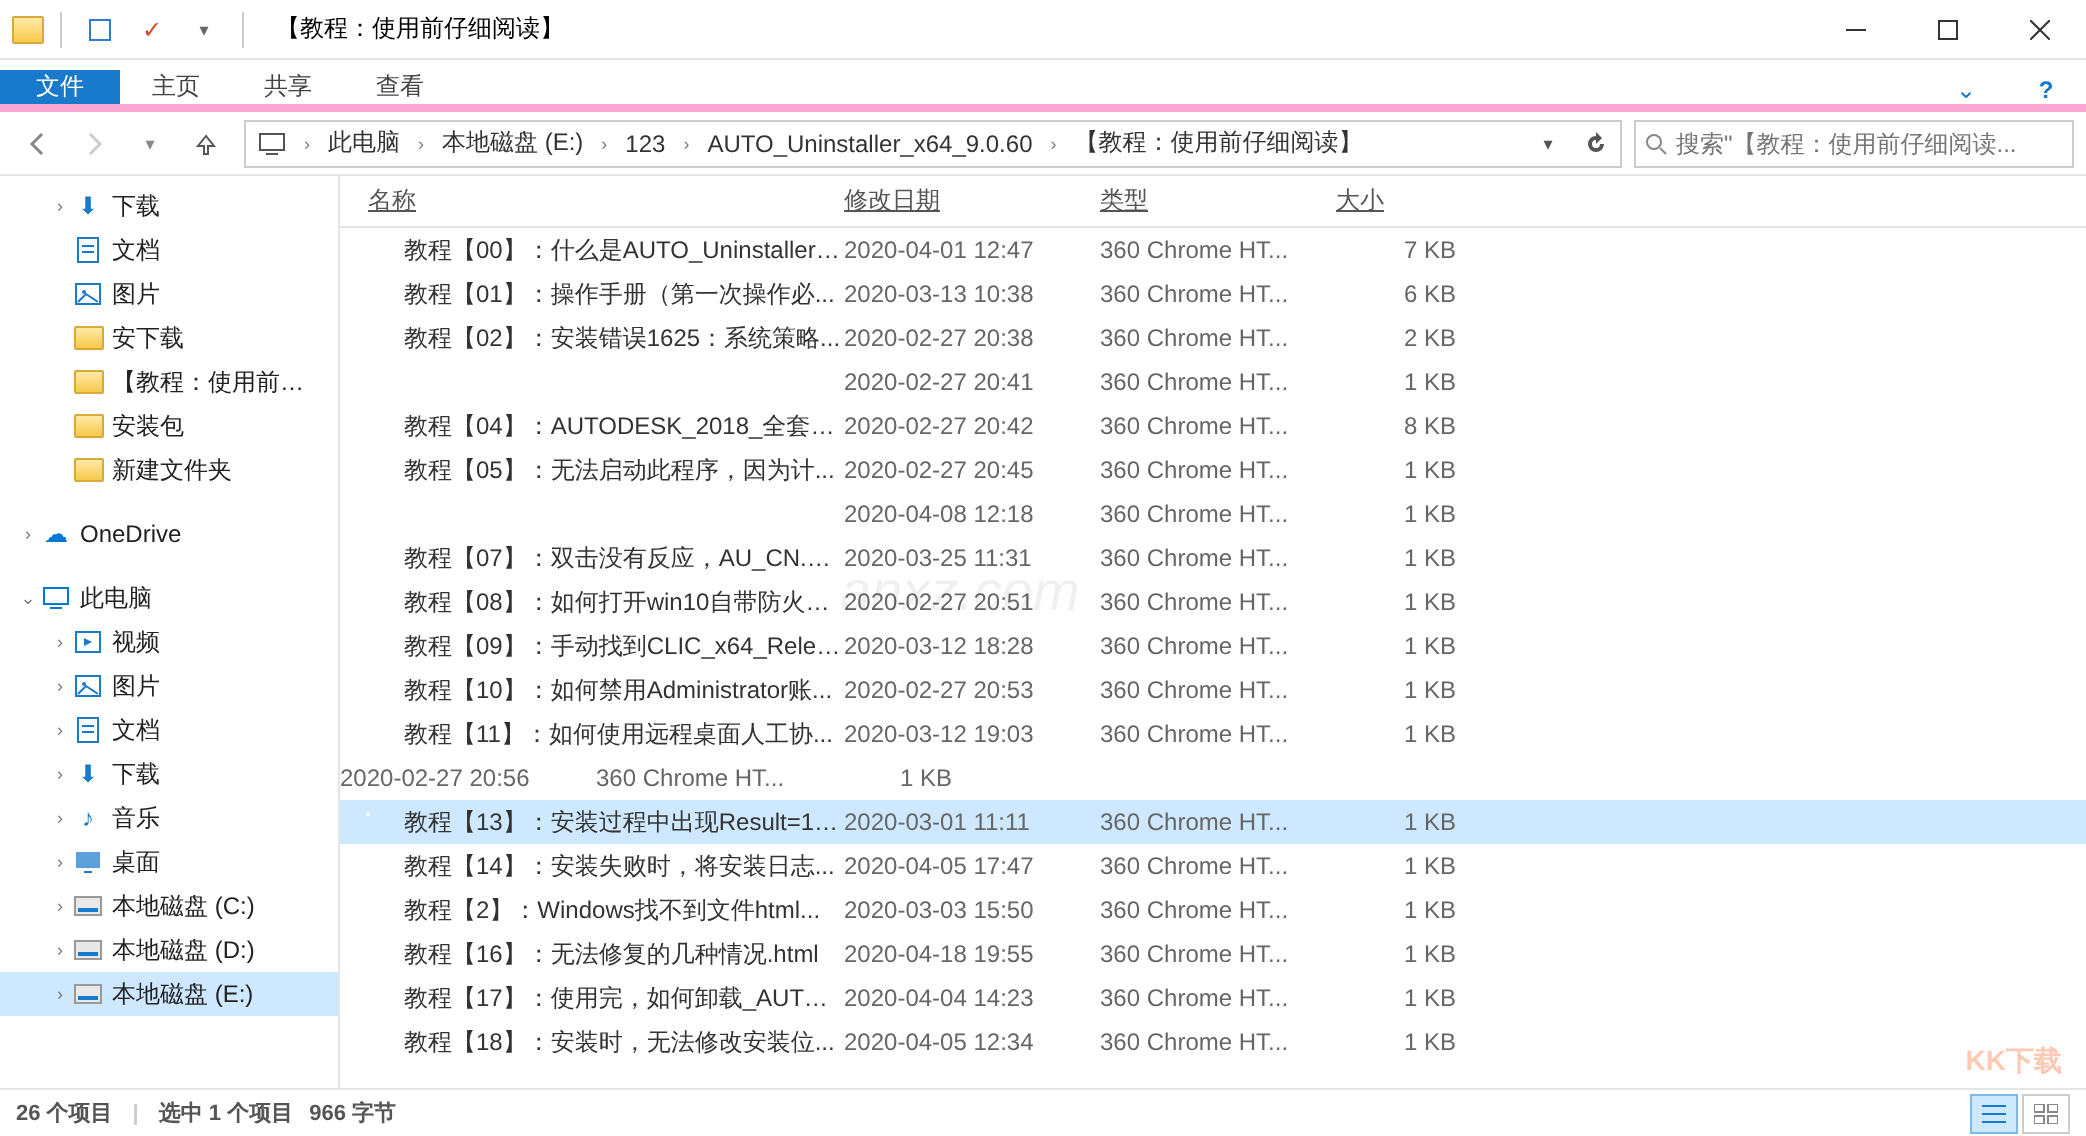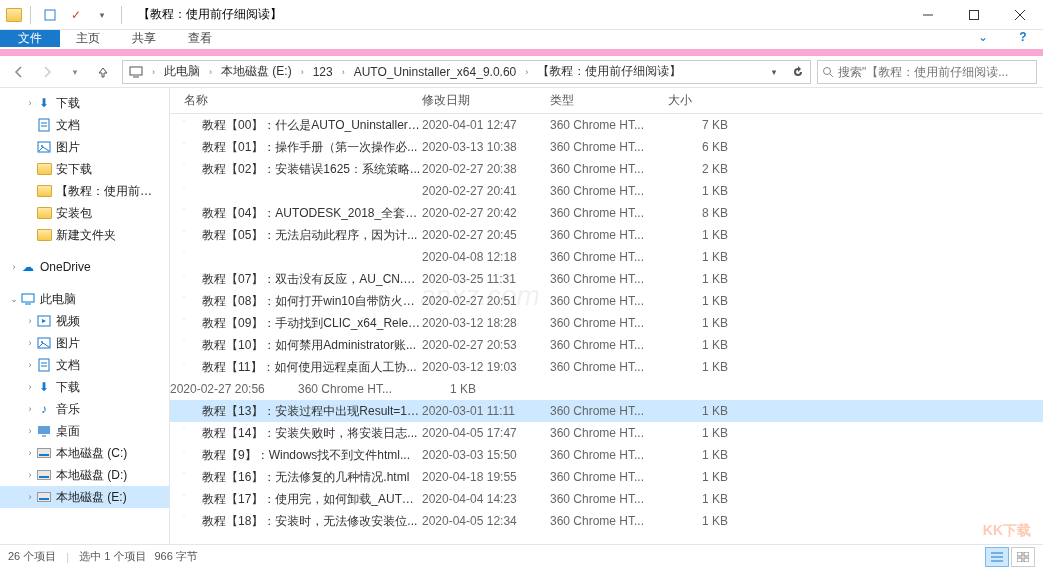--- a/index.html
+++ b/index.html
@@ -7,21 +7,21 @@
 
 .titlebar { height: 30px; display: flex; align-items: center; border-bottom: 1px solid #e5e5e5; }
 .titlebar-left { display: flex; align-items: center; padding-left: 6px; gap: 4px; }
 .folder-ico { width: 16px; height: 14px; background: linear-gradient(#ffe9a6,#f7ca4d); border: 1px solid #d6a93a; border-radius: 1px; }
 .qat-btn { width: 22px; height: 22px; display: flex; align-items: center; justify-content: center; color: #555; cursor: default; }
 .qat-sep { width: 1px; height: 18px; background: #ccc; margin: 0 4px; }
 .titlebar-title { flex: 1; text-align: left; padding-left: 12px; font-size: 12px; color: #000; }
 .winbtns { display: flex; }
 .winbtn { width: 46px; height: 30px; display: flex; align-items: center; justify-content: center; color: #333; }
 
-.ribbon { display: flex; align-items: flex-start; height: 26px; border-bottom: 7px solid #f9a8d4; }
+.ribbon { display: flex; align-items: flex-end; height: 26px; border-bottom: 4px solid #f9a8d4; }
 .ribbon-file { background: #1979ca; color: #fff; padding: 0 18px; display: flex; align-items: center; font-size: 12px; }
 .ribbon-tab { padding: 0 16px; display: flex; align-items: center; color: #444; cursor: default; }
 .ribbon-spacer { flex: 1; }
 .ribbon-help { width: 40px; display: flex; align-items: center; justify-content: center; color: #1979ca; }
 
 .navrow { height: 32px; display: flex; align-items: center; border-bottom: 1px solid #e5e5e5; padding: 0 6px; gap: 2px; }
 .navbtn { width: 26px; height: 26px; display: flex; align-items: center; justify-content: center; color: #888; border-radius: 2px; }
 .navbtn.enabled { color: #555; }
 .addrbar { flex: 1; height: 24px; border: 1px solid #ccc; display: flex; align-items: center; margin: 0 4px; background: #fff; }
 .addr-seg { display: flex; align-items: center; height: 100%; }
@@ -41,33 +41,33 @@
 .tree-ico { width: 16px; height: 16px; margin-right: 4px; display: inline-flex; align-items: center; justify-content: center; }
 .tree-label { font-size: 12px; color: #222; overflow: hidden; text-overflow: ellipsis; }
 .indent1 { padding-left: 24px; }
 
 .main { flex: 1; display: flex; flex-direction: column; overflow: hidden; }
 .colhead { height: 26px; display: flex; align-items: center; border-bottom: 1px solid #e5e5e5; color: #555; font-size: 12px; }
 .col-name { width: 252px; padding-left: 14px; }
 .col-date { width: 128px; }
 .col-type { width: 118px; }
 .col-size { width: 80px; text-align: left; }
-.colhead > div { border-right: 1px solid transparent; }
+.colhead > div { border-right: 1px solid transparent; text-decoration: underline; }
 
 .filelist { flex: 1; overflow-y: auto; }
 .row { display: flex; align-items: center; height: 22px; cursor: default; }
 .row.selected { background: #cde8ff; }
 .cell-name { width: 252px; display: flex; align-items: center; padding-left: 10px; white-space: nowrap; overflow: hidden; }
 .cell-name .ico { width: 16px; height: 16px; margin-right: 6px; flex-shrink: 0; }
 .cell-name .txt { overflow: hidden; text-overflow: ellipsis; }
 .cell-date { width: 128px; color: #666; }
 .cell-type { width: 118px; color: #666; white-space: nowrap; overflow: hidden; text-overflow: ellipsis; }
 .cell-size { width: 80px; text-align: right; color: #666; padding-right: 20px; }
 
-.statusbar { height: 24px; border-top: 1px solid #e5e5e5; display: flex; align-items: center; padding: 0 8px; font-size: 11px; color: #555; }
+.statusbar { height: 24px; border-top: 1px solid #e5e5e5; display: flex; align-items: center; padding: 0 8px; font-size: 11px; color: #555; font-weight: bold; }
 .statusbar .sep { margin: 0 10px; color: #ccc; }
 .statusbar .spacer { flex: 1; }
 .viewbtn { width: 24px; height: 20px; border: 1px solid #ccc; display: flex; align-items: center; justify-content: center; margin-left: 2px; }
 .viewbtn.active { background: #cde8ff; border-color: #7ab8e8; }
 
 .ico-folder { background: linear-gradient(#ffe9a6,#f7ca4d); border: 1px solid #d6a93a; border-radius: 1px; width: 15px; height: 12px; }
 .ico-chrome { width: 14px; height: 14px; border-radius: 50%; background: conic-gradient(#ea4335 0 120deg,#34a853 120deg 240deg,#fbbc05 240deg 360deg); position: relative; }
 .ico-chrome:after { content:""; position:absolute; inset:3px; border-radius:50%; background:#4285f4; border:1.5px solid #fff; }
 .ico-onedrive { color:#0078d4; }
 .ico-dl { color:#1979ca; }
@@ -476,21 +476,21 @@
             <span class="ico"><span class="ico-chrome"></span></span>
             <span class="txt">教程【14】：安装失败时，将安装日志...</span>
           </div>
           <div class="cell-date">2020-04-05 17:47</div>
           <div class="cell-type">360 Chrome HT...</div>
           <div class="cell-size">1 KB</div>
         </div>
         <div class="row">
           <div class="cell-name">
             <span class="ico"><span class="ico-chrome"></span></span>
-            <span class="txt">教程【9】：Windows找不到文件html...</span>
+            <span class="txt">教程【2】：Windows找不到文件html...</span>
           </div>
           <div class="cell-date">2020-03-03 15:50</div>
           <div class="cell-type">360 Chrome HT...</div>
           <div class="cell-size">1 KB</div>
         </div>
         <div class="row">
           <div class="cell-name">
             <span class="ico"><span class="ico-chrome"></span></span>
             <span class="txt">教程【16】：无法修复的几种情况.html</span>
           </div>

